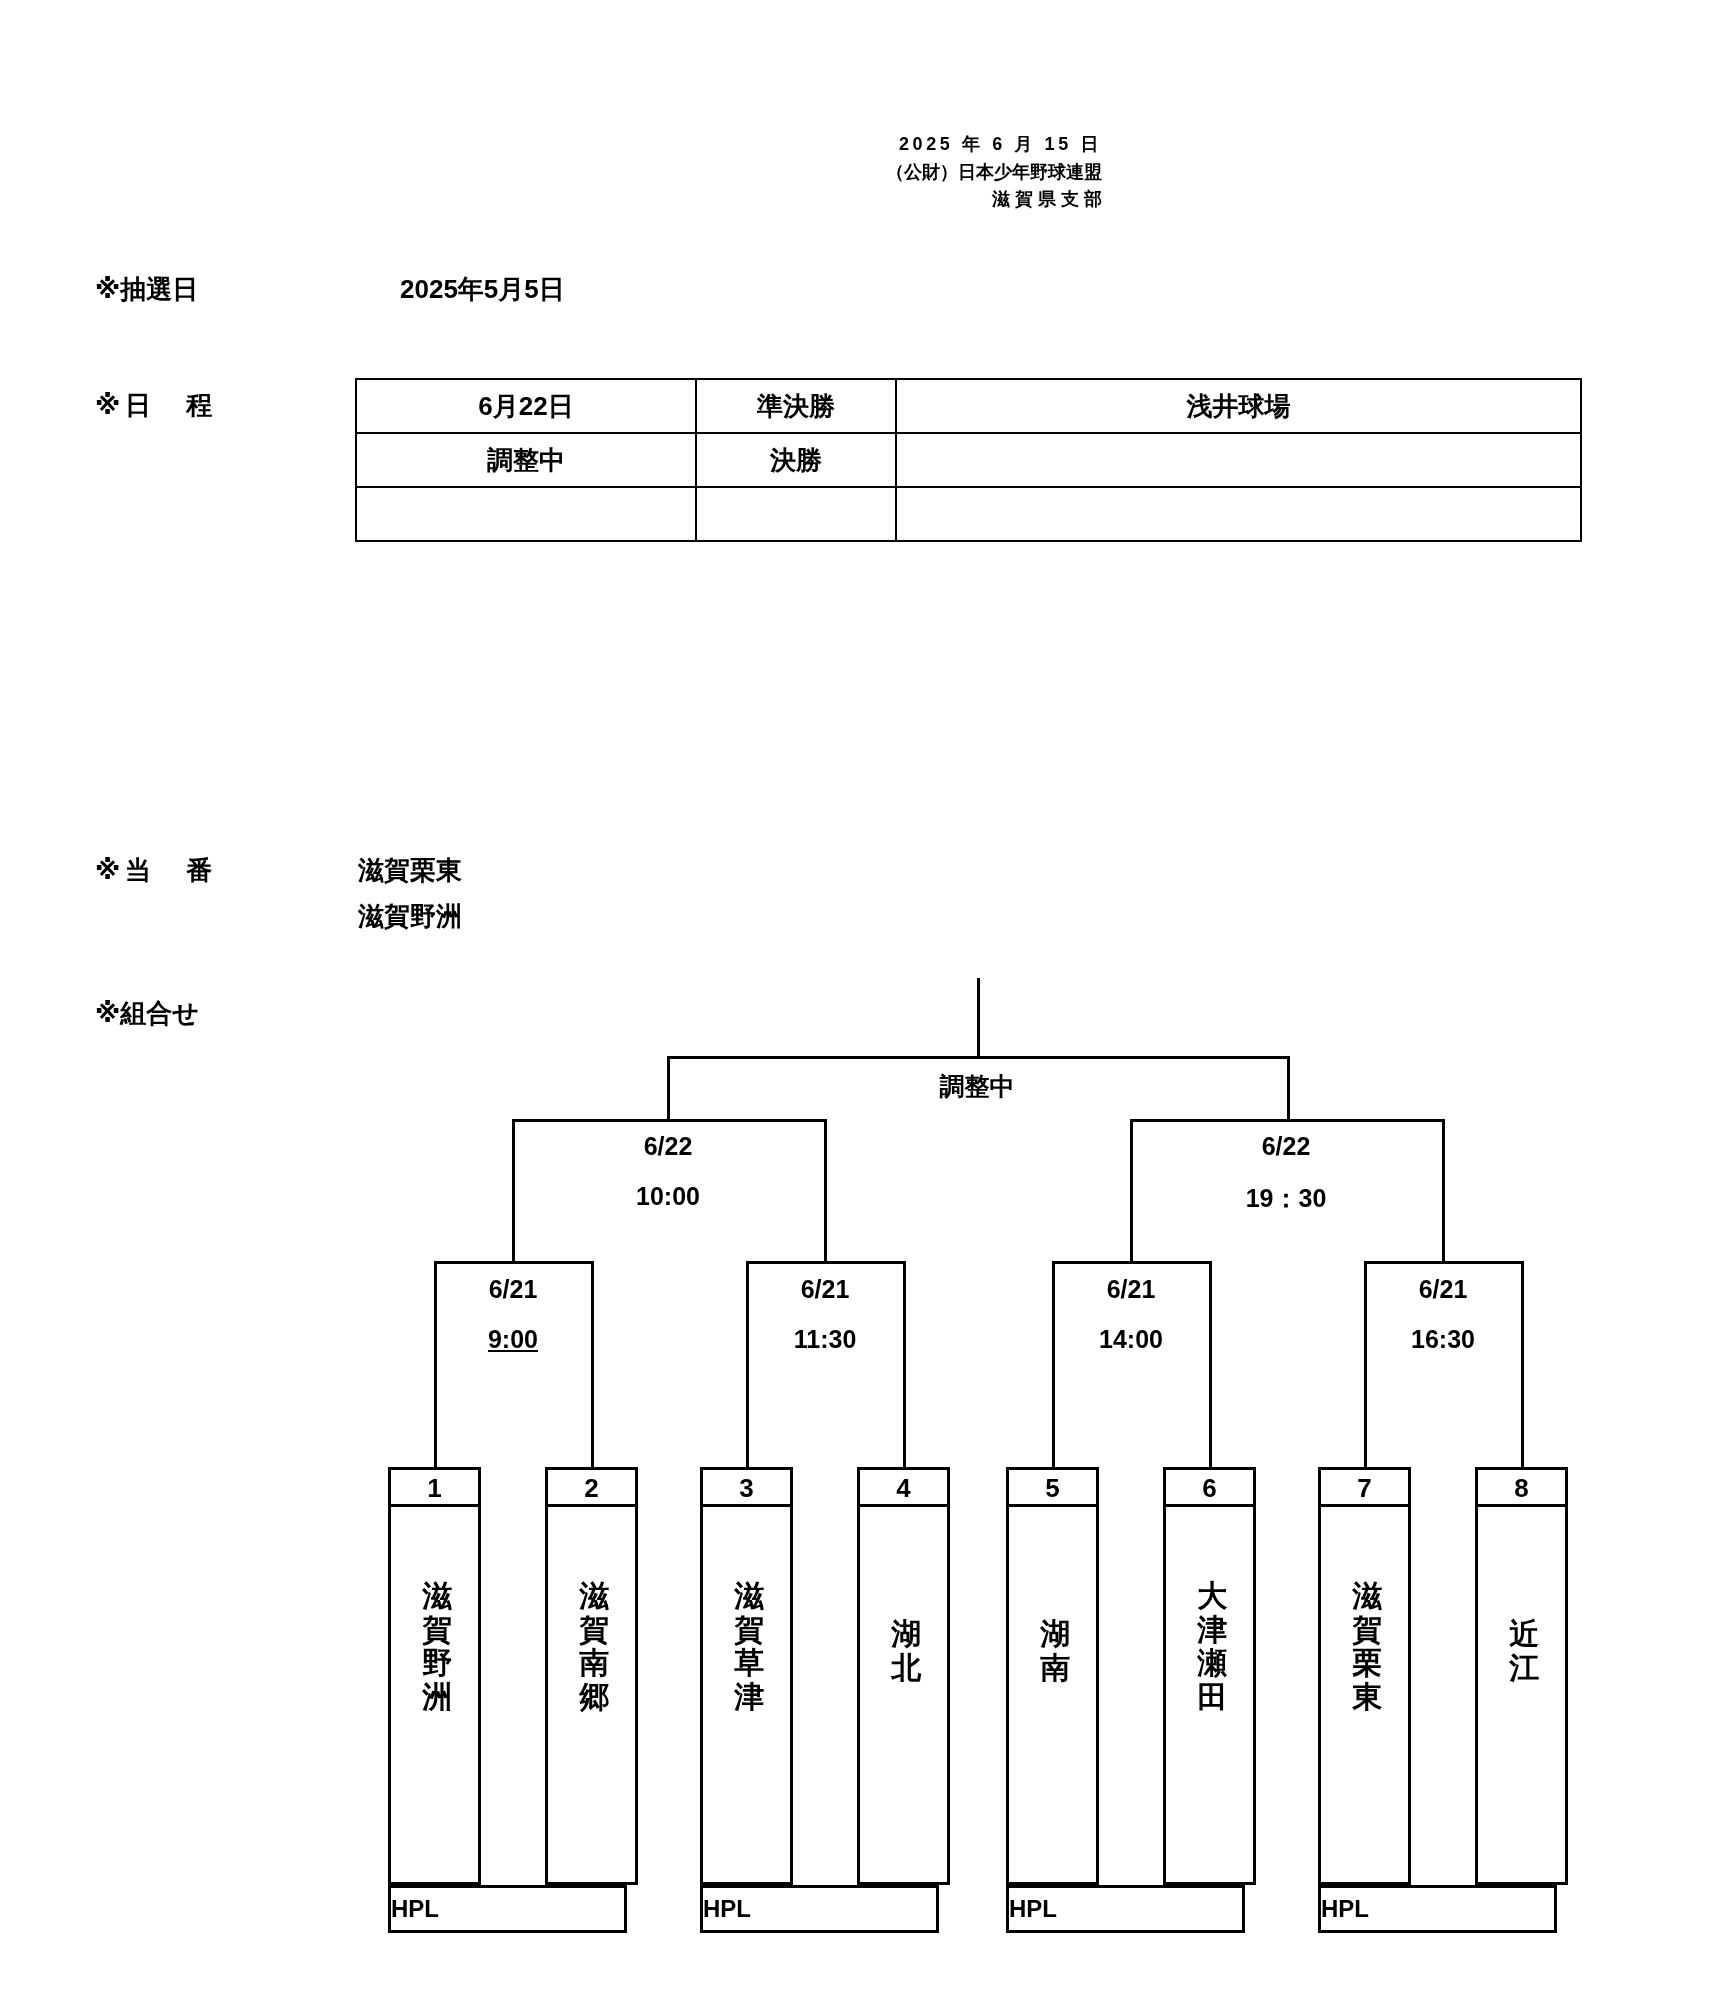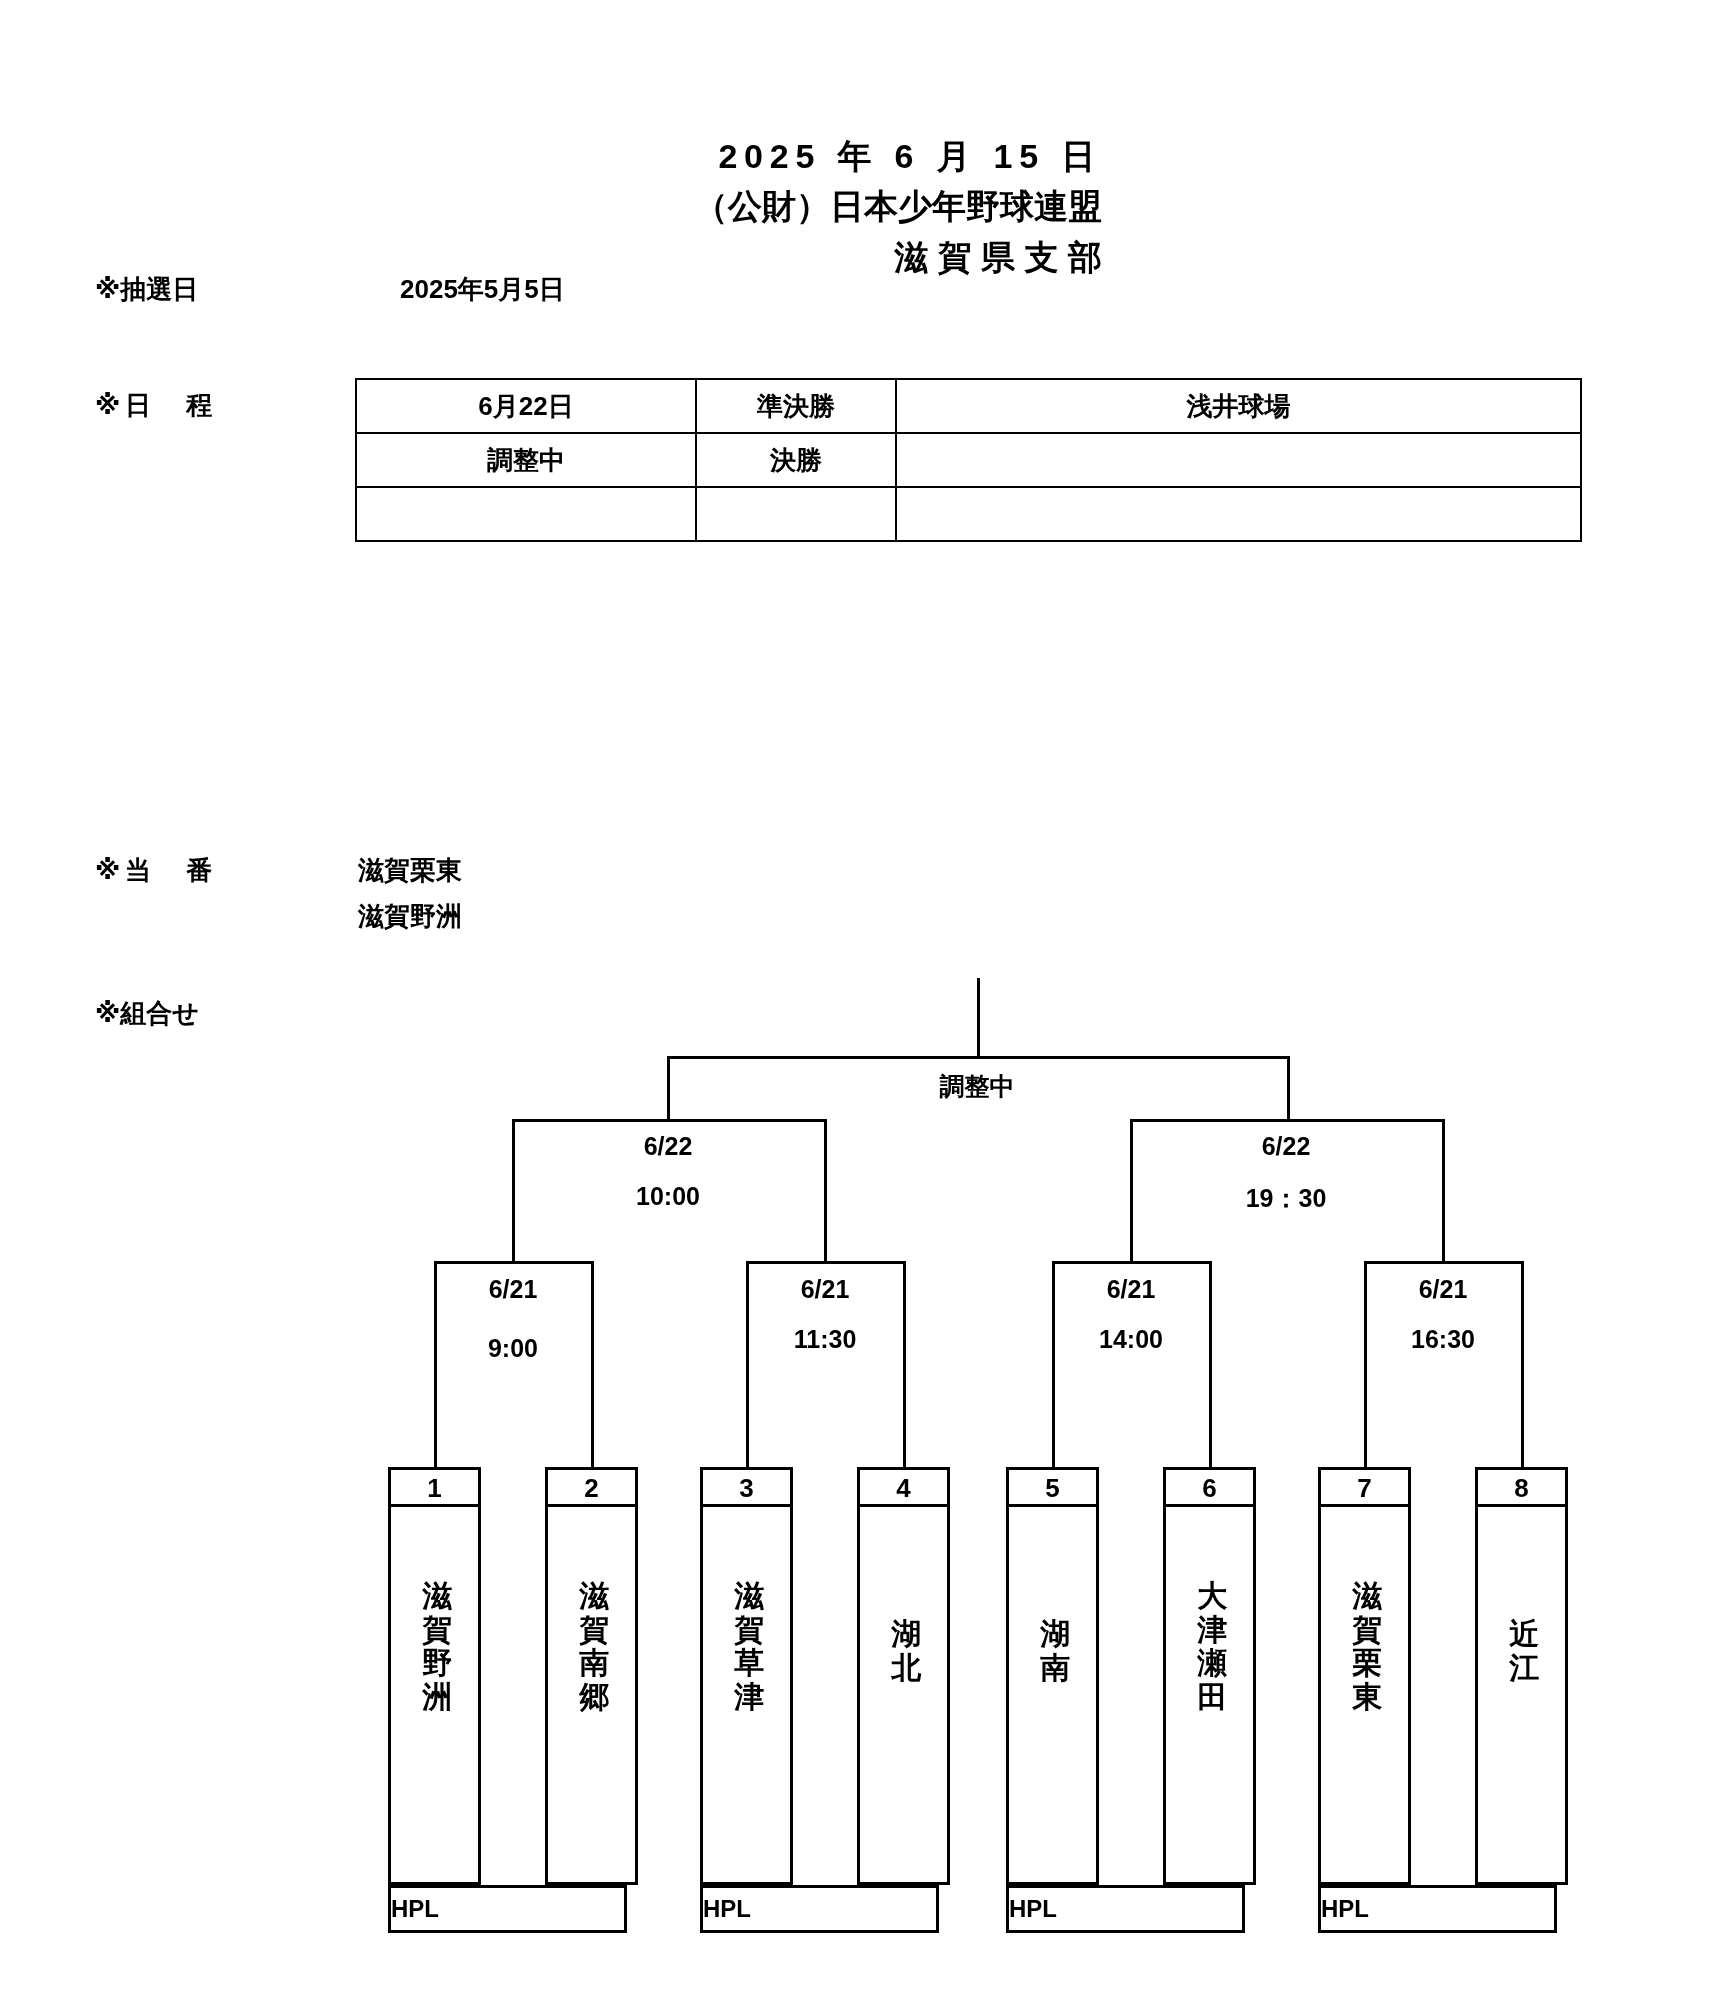--- a/index.html
+++ b/index.html
@@ -32,21 +32,21 @@
     font-size: 30px;
     font-weight: bold;
     letter-spacing: 0.02em;
   }
 
   .header-right {
     position: absolute;
     top: 132px;
     right: 615px;
     text-align: right;
-    font-size: 34px;
+    font-size: 18px;
     font-weight: bold;
     line-height: 1.42;
     white-space: nowrap;
   }
   .header-right div { margin-bottom: 2px; }
   .sp-mid  { letter-spacing: 0.20em; }
 
   
   .left-label {
     position: absolute;
@@ -241,21 +241,21 @@
     <div class="ln v" style="left:824px; top:159px; height:142px;"></div>
     <div class="ln v" style="left:1130px; top:159px; height:142px;"></div>
     <div class="ln v" style="left:1442px; top:159px; height:142px;"></div>
 
     <div class="ln h" style="left:434px; top:301px; width:157px;"></div>
     <div class="ln h" style="left:746px; top:301px; width:157px;"></div>
     <div class="ln h" style="left:1052px; top:301px; width:157px;"></div>
     <div class="ln h" style="left:1364px; top:301px; width:157px;"></div>
 
     <div class="btxt" style="left:413px; top:315px; width:200px;">6/21</div>
-    <div class="btxt" style="left:413px; top:374px; width:200px;">9:00</div>
+    <div class="btxt" style="left:413px; top:365px; width:200px;text-decoration:underline;">9:00</div>
     <div class="btxt" style="left:725px; top:315px; width:200px;">6/21</div>
     <div class="btxt" style="left:725px; top:365px; width:200px;">11:30</div>
     <div class="btxt" style="left:1031px; top:315px; width:200px;">6/21</div>
     <div class="btxt" style="left:1031px; top:365px; width:200px;">14:00</div>
     <div class="btxt" style="left:1343px; top:315px; width:200px;">6/21</div>
     <div class="btxt" style="left:1343px; top:365px; width:200px;">16:30</div>
 
     <div class="ln v" style="left:434px; top:301px; height:206px;"></div>
     <div class="ln v" style="left:591px; top:301px; height:206px;"></div>
     <div class="ln v" style="left:746px; top:301px; height:206px;"></div>

